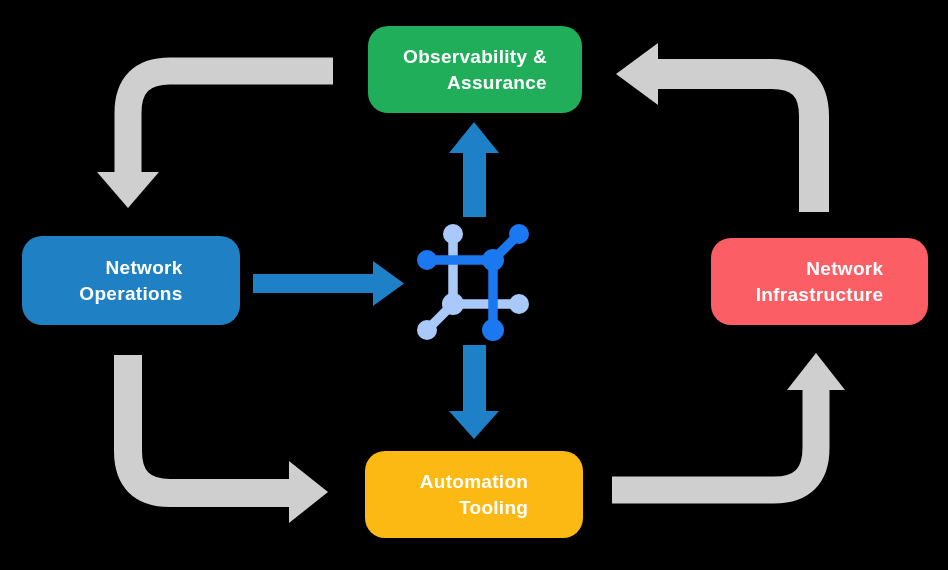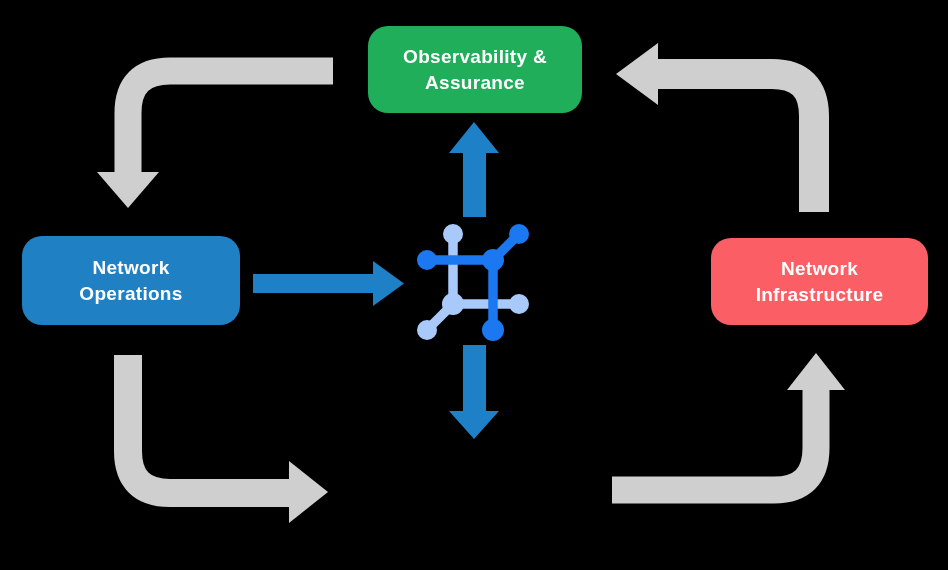--- a/index.html
+++ b/index.html
@@ -12,21 +12,21 @@
     width: 948px;
     height: 570px;
     overflow: hidden;
   }
   .node {
     position: absolute;
     border-radius: 20px;
     display: flex;
     align-items: center;
     justify-content: center;
-    text-align: center;
+    text-align: right;
   }
   .node-label {
     color: #ffffff;
     font-size: 19px;
     font-weight: bold;
     line-height: 1.32;
     white-space: pre-line;
     letter-spacing: 0.3px;
   }
   #node-observability { left: 368px; top: 26px;  width: 214px; height: 87px; }
@@ -53,20 +53,24 @@
   <div class="node" id="node-operations" style="background-color: rgb(31, 129, 196);">
     <span class="node-label">Network
 Operations</span>
   </div>
 
   <div class="node" id="node-infrastructure" style="background-color: rgb(251, 94, 100);">
     <span class="node-label">Network
 Infrastructure</span>
   </div>
 
+  <div class="node" id="node-automation" style="background-color: rgb(252, 184, 19);">
+    <span class="node-label">Automation
+Tooling</span>
+  </div>
 
   <svg id="overlay" viewBox="0 0 948 570" xmlns="http://www.w3.org/2000/svg">
 
     <g>
       <path d="M 333 71 H 170 Q 128 71 128 113 V 174" fill="none" stroke-width="27" stroke="#CFCFCF"></path>
       <polygon points="97,172 159,172 128,208" fill="#CFCFCF"></polygon>
     </g>
 
     <g>
       <path d="M 128 355 V 451 Q 128 493 170 493 H 290" fill="none" stroke-width="28" stroke="#CFCFCF"></path>

